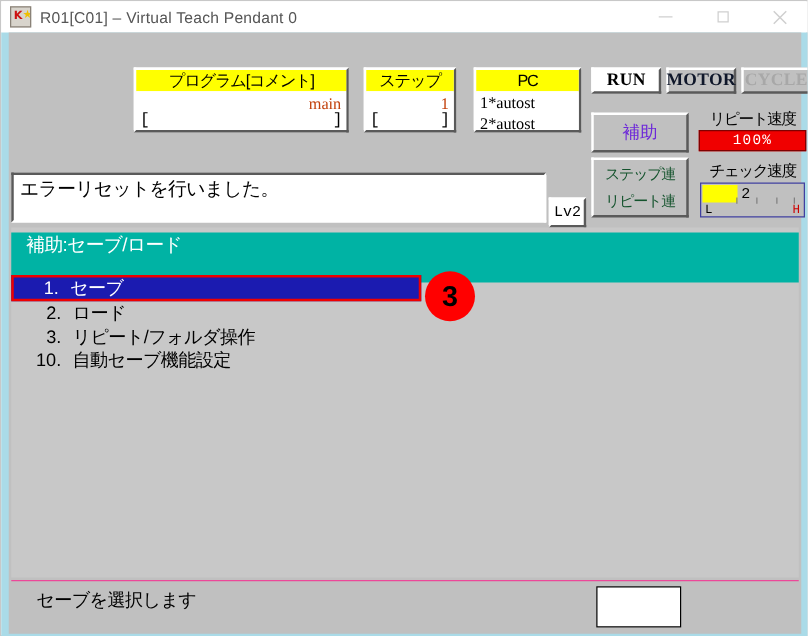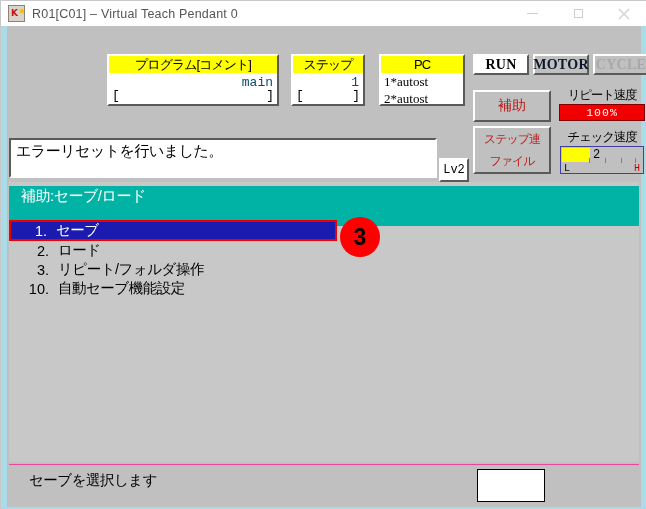--- a/index.html
+++ b/index.html
@@ -33,43 +33,43 @@
   
   #mode-btn{position:absolute;left:8px;top:5px;width:84px;height:76px;background:#c0c0c0;}
   #mode-inner{position:absolute;left:4px;top:4px;width:72px;height:64px;background:#00e000;border:1px solid #009000;box-sizing:border-box;
      display:flex;flex-direction:column;align-items:center;}
   #mode-label{font-size:13px;color:#000;margin-top:1px;line-height:15px;white-space:nowrap;letter-spacing:-1px;}
   #repeat-icon{width:40px;height:38px;margin-top:2px;}
 
   .field{position:absolute;background:#ffffff;}
   .fcap{height:17px;background:#ffff00;color:#000;font-size:13px;line-height:17px;text-align:center;white-space:nowrap;letter-spacing:-1px;overflow:hidden;}
   .fbody{background:#ffffff;position:relative;}
-  .fval{position:absolute;right:4px;font-size:13px;font-family:Liberation Mono, monospace;color:#0c4a6e;white-space:nowrap;}
+  .fval{position:absolute;right:4px;font-size:13px;font-family:Liberation Serif, serif;color:#c2410c;white-space:nowrap;}
   .brk{position:absolute;left:3px;right:3px;bottom:1px;font-size:13px;font-family:"Liberation Mono","DejaVu Sans Mono",monospace;color:#000;display:flex;justify-content:space-between;}
   .pcline{font-size:13px;font-family:"Liberation Serif","DejaVu Serif",serif;color:#000;padding-left:3px;line-height:17px;white-space:nowrap;}
 
   #f-prog{left:100px;top:28px;width:172px;height:52px;}
   #f-step{left:284px;top:28px;width:74px;height:52px;}
   #f-pc{left:372px;top:28px;width:86px;height:52px;}
 
   
   .rbtn{position:absolute;top:28px;height:21px;background:#c0c0c0;display:flex;align-items:center;justify-content:center;}
   .rbtn span{font-size:14px;font-weight:bold;font-family:"Liberation Serif","DejaVu Serif",serif;letter-spacing:.3px;}
   #b-run{left:466px;width:56px;background:#ffffff;}
   #b-run span{color:#000000;}
   #b-motor{left:526px;width:56px;}
   #b-motor span{color:#0f172a;}
   #b-cycle{left:586px;width:56px;}
   #b-cycle span{color:#a8a8a8;}
 
   #b-aux{position:absolute;left:466px;top:64px;width:78px;height:32px;background:#c0c0c0;display:flex;align-items:center;justify-content:center;}
-  #b-aux span{font-size:14px;color:#b91c1c;}
+  #b-aux span{font-size:14px;color:#6d28d9;}
 
   #toggles{position:absolute;left:466px;top:100px;width:78px;height:48px;background:#c0c0c0;}
-  #toggles .tg{height:22px;display:flex;align-items:center;justify-content:center;font-size:12px;color:#b91c1c;white-space:nowrap;letter-spacing:-1px;}
+  #toggles .tg{height:22px;display:flex;align-items:center;justify-content:center;font-size:12px;color:#14532d;white-space:nowrap;letter-spacing:-1px;}
 
   
   #sp-rep{position:absolute;left:549px;top:62px;width:92px;}
   #sp-chk{position:absolute;left:549px;top:104px;width:92px;}
   .splabel{font-size:12.5px;color:#000;text-align:center;white-space:nowrap;letter-spacing:-1.2px;line-height:15px;}
   #repbar{margin:1px 3px 0 3px;height:17px;background:#f00000;border:1px solid #800000;box-sizing:border-box;
     color:#ffffff;font-size:11.5px;line-height:15px;text-align:center;font-family:"Liberation Mono","DejaVu Sans Mono",monospace;letter-spacing:1px;}
   #chkgauge{margin:1px 4px 0 4px;height:28px;background:#c0c0c0;border:1px solid #4040a0;box-sizing:border-box;position:relative;}
   #chkfill{position:absolute;left:1px;top:1px;width:28px;height:14px;background:#ffff00;}
   #chknum{position:absolute;left:32px;top:0px;font-size:12px;color:#000;line-height:16px;font-family:"Liberation Mono","DejaVu Sans Mono",monospace;}
@@ -175,21 +175,21 @@
       <div id="b-cycle" class="rbtn out">
         <span>CYCLE</span>
       </div>
 
       <div id="b-aux" class="out">
         <span>補助</span>
       </div>
 
       <div id="toggles" class="out">
         <div class="tg">ステップ連</div>
-        <div class="tg">ファイル</div>
+        <div class="tg">リピート連</div>
       </div>
 
       <div id="sp-rep">
         <div class="splabel">リピート速度</div>
         <div id="repbar">100%</div>
       </div>
 
       <div id="sp-chk">
         <div class="splabel">チェック速度</div>
         <div id="chkgauge">

